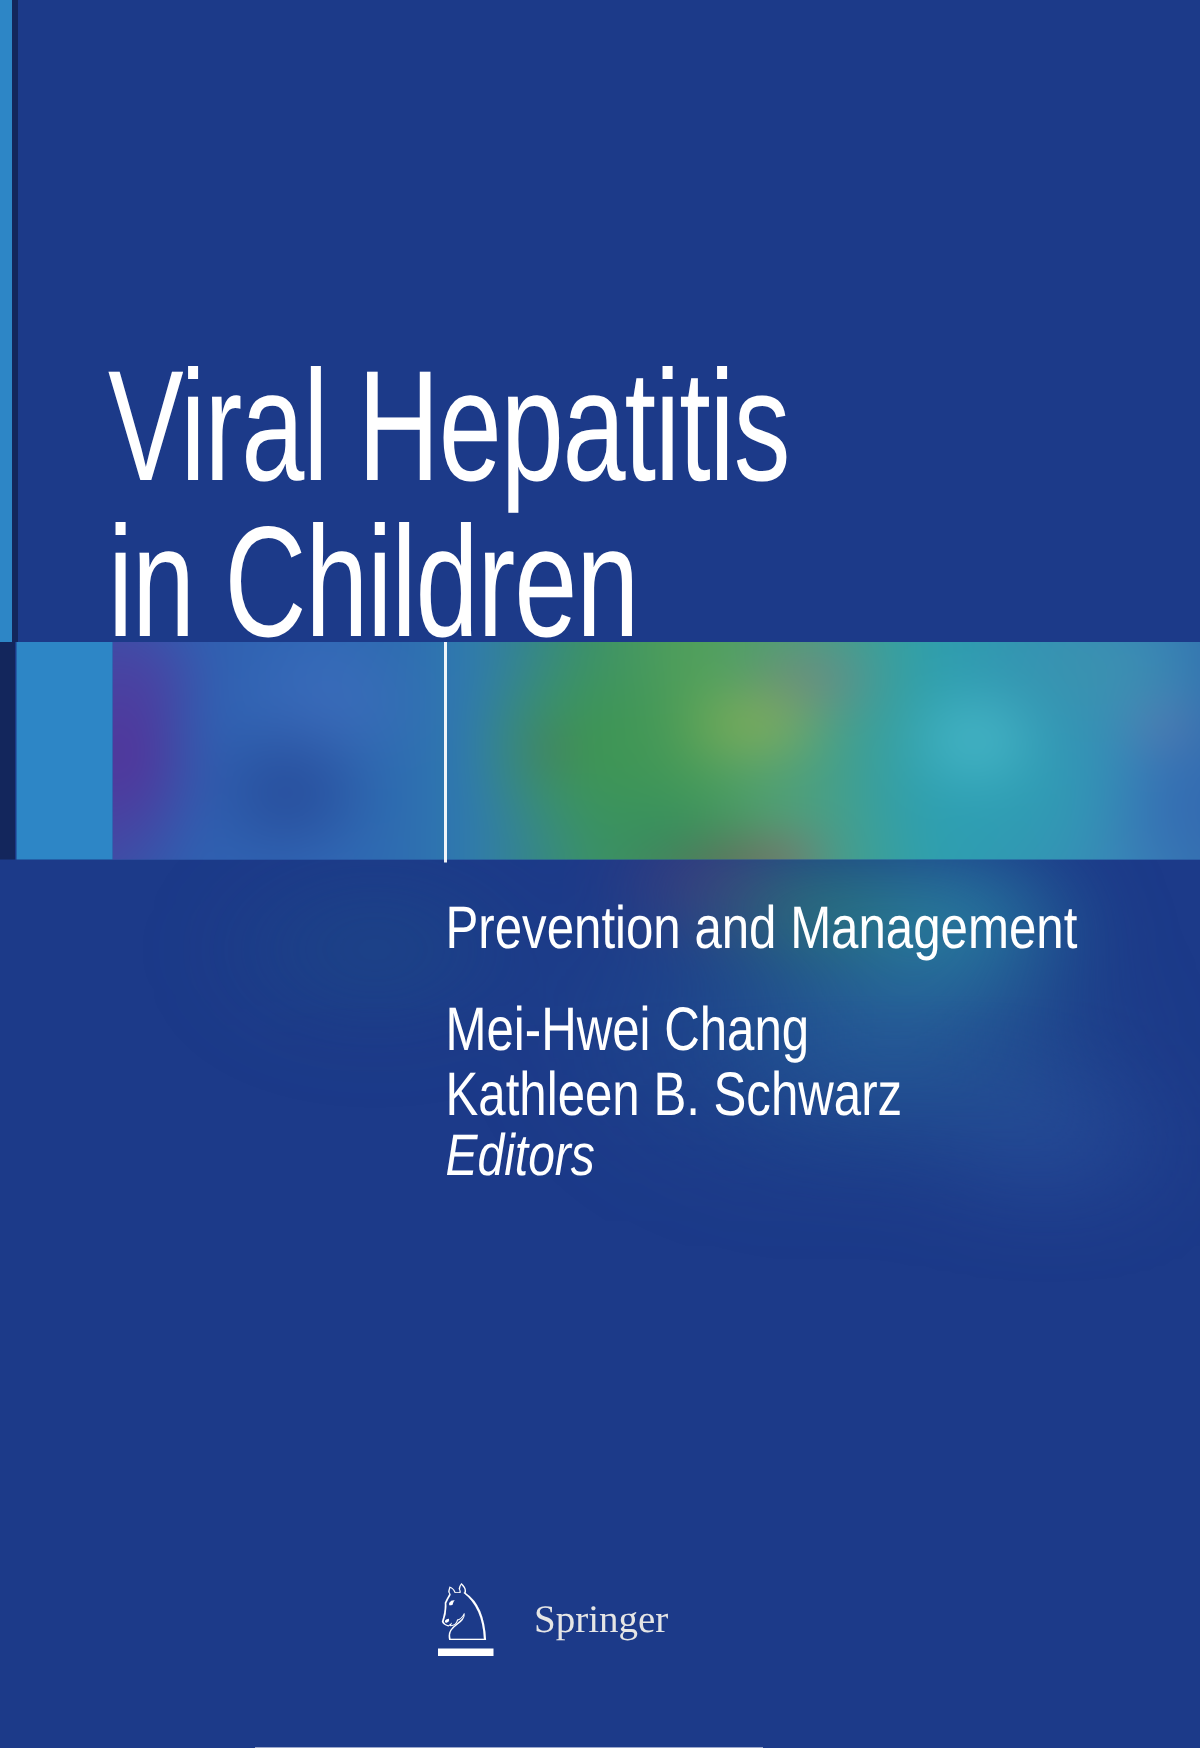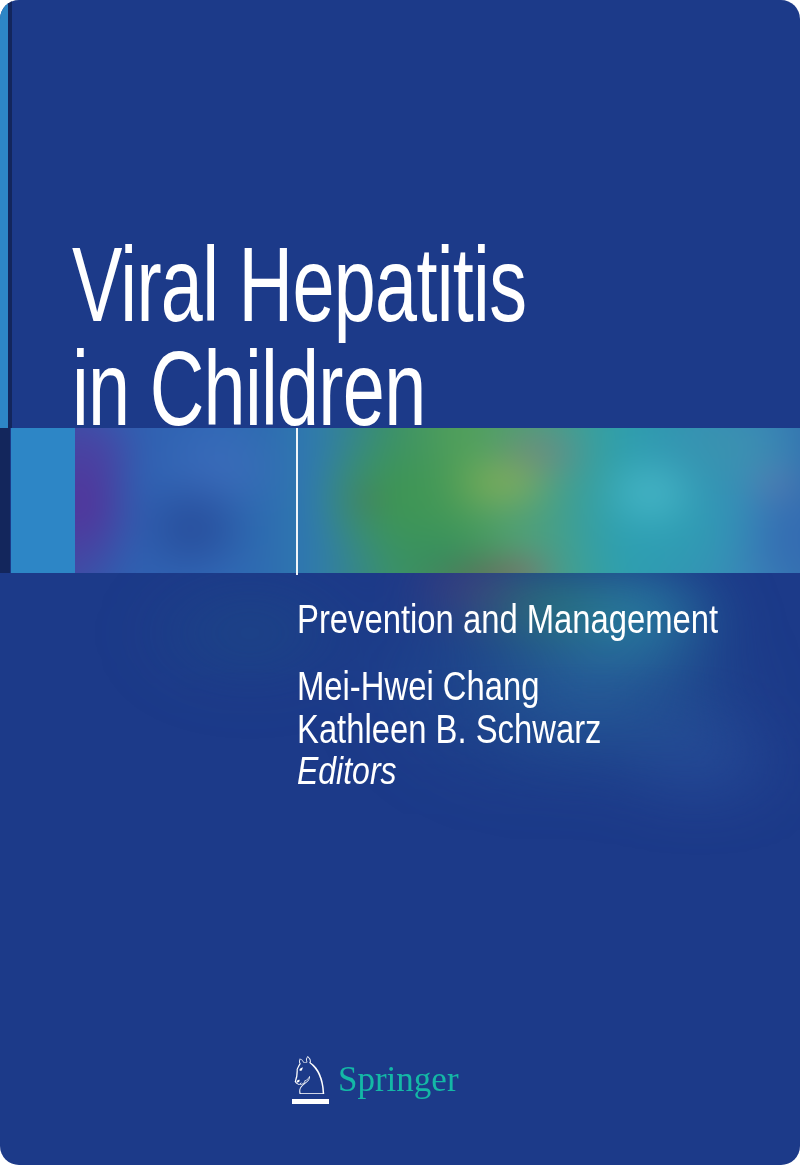--- a/index.html
+++ b/index.html
@@ -2,21 +2,20 @@
 <html><head>
 <meta charset="utf-8">
 <style>
   html,body{margin:0;padding:0;background:#fff;}
   .cover{
     position:relative;
     width:800px;height:1165px;
     overflow:hidden;
     background:#1c3a89;
     font-family:"Liberation Sans",sans-serif;
-    border-radius:19px;
   }
   
   .stripe-top-bright{position:absolute;left:0;top:0;width:8px;height:428px;background:#2d86c6;z-index:3;}
   .stripe-top-dark{position:absolute;left:8px;top:0;width:4px;height:428px;background:#13265c;z-index:3;}
   .stripe-band-dark{position:absolute;left:0;top:428px;width:10px;height:145px;background:#13265c;z-index:3;}
   .stripe-band-bright{position:absolute;left:11px;top:428px;width:64px;height:145px;background:#2d86c6;z-index:3;}
   
   .art-band{position:absolute;left:75px;top:428px;width:725px;height:145px;overflow:hidden;z-index:2;background:#2e5cab;}
   .art-band .paint{
     position:absolute;left:-60px;top:-60px;width:845px;height:265px;
@@ -84,22 +83,22 @@
     font-size:39px;line-height:42px;font-style:italic;font-weight:400;
     transform:scaleX(.82);white-space:nowrap;
   }
   
   .logo-horse{
     position:absolute;left:286px;top:1050px;z-index:5;
     font-family:"DejaVu Sans",sans-serif;font-size:52px;line-height:1;color:#fff;
   }
   .logo-bar{position:absolute;left:292px;top:1099px;width:37px;height:5px;background:#fff;z-index:5;}
   .logo-text{
-    position:absolute;left:338px;top:1061px;z-index:5;
-    font-family:"Liberation Serif",serif;font-size:35px;line-height:38px;color:#14b8a6;white-space:nowrap;
+    position:absolute;left:356px;top:1061px;z-index:5;
+    font-family:"Liberation Serif",serif;font-size:26px;line-height:38px;color:#e5e5e5;white-space:nowrap;
   }
 </style>
 </head>
 <body>
 
 <div class="cover">
 
   <div class="stripe-top-bright"></div>
   <div class="stripe-top-dark"></div>
   <div class="stripe-band-dark"></div>

